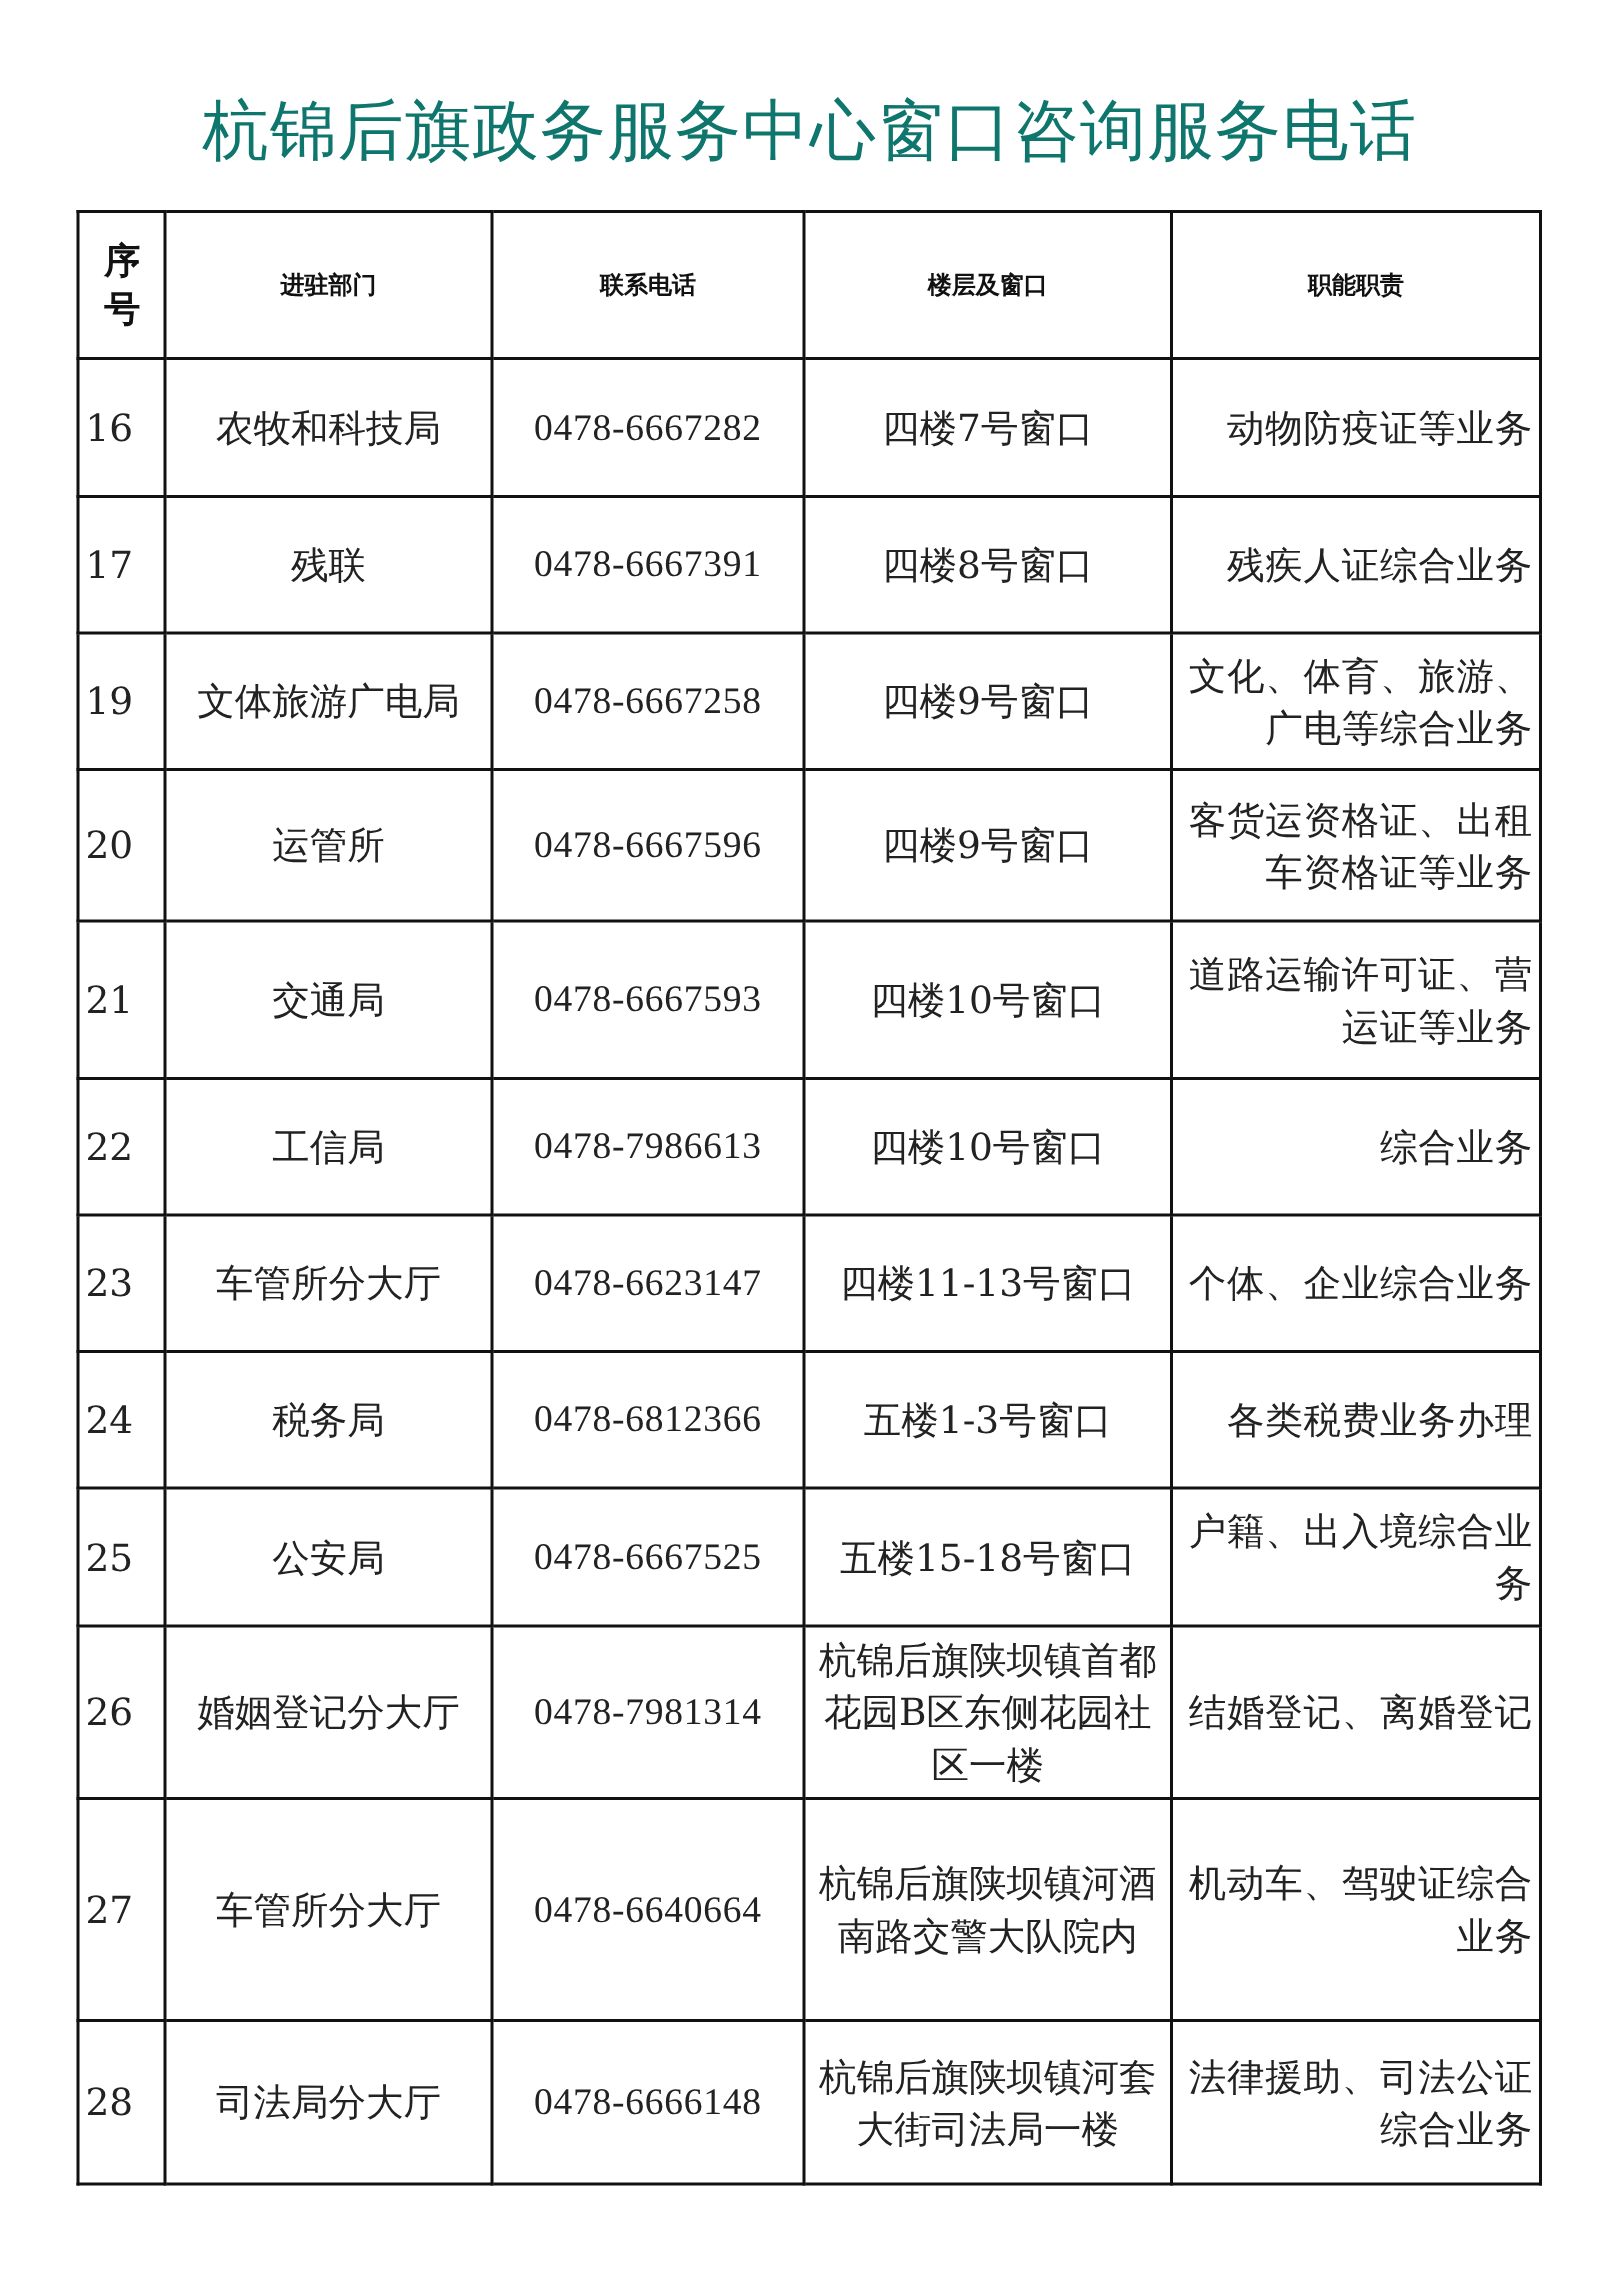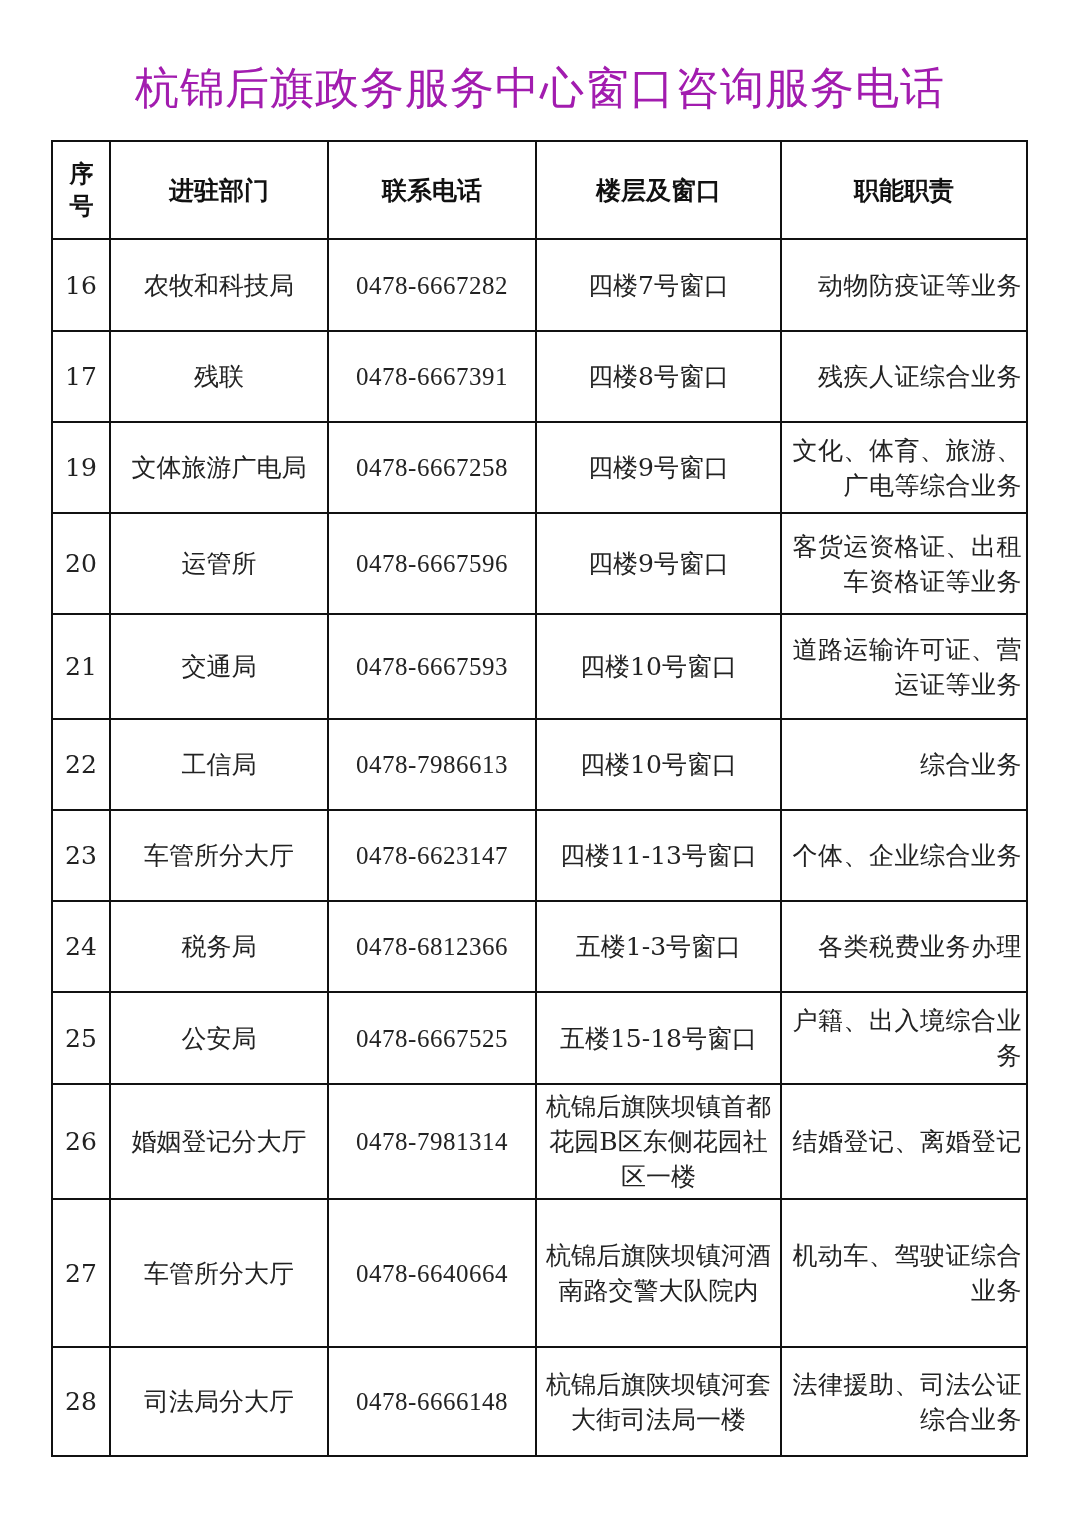--- a/index.html
+++ b/index.html
@@ -19,21 +19,21 @@
       position: absolute;
       left: 0;
       top: 58px;
       width: 1080px;
       text-align: center;
       font-family: "DejaVu Sans", "Liberation Sans", sans-serif;
       font-size: 44px;
       font-weight: normal;
       line-height: 60px;
       letter-spacing: 1px;
-      color: #a21caf;
+      color: #0f766e;
       margin: 0;
     }
     table.directory {
       position: absolute;
       left: 51px;
       top: 140px;
       width: 975px;
       border-collapse: collapse;
       table-layout: fixed;
       border: 2px solid #111;
@@ -41,36 +41,36 @@
     table.directory th,
     table.directory td {
       border: 2px solid #111;
       padding: 0 4px;
       vertical-align: middle;
       overflow: hidden;
     }
     table.directory th {
       font-family: "DejaVu Sans", "Liberation Sans", sans-serif;
       font-weight: bold;
-      font-size: 25px;
+      font-size: 16px;
       text-align: center;
       height: 50px;
       color: #111;
     }
     table.directory th.col-no {
       padding: 16px;
       font-size: 24px;
       letter-spacing: -1px;
     }
     table.directory td {
       font-size: 25px;
       line-height: 35px;
       color: #222;
     }
-    td.c-no { text-align: center; padding: 0; }
+    td.c-no { text-align: left; padding: 0; }
     td.c-dept { text-align: center; padding: 0 2px; white-space: nowrap; }
     td.c-phone { text-align: center; font-family: "Liberation Serif", "DejaVu Serif", serif; font-size: 27px; letter-spacing: 0.5px; white-space: nowrap; }
     td.c-floor { text-align: center; padding: 0 3px; }
     td.c-duty { text-align: right; padding: 0 4px 0 5px; letter-spacing: 0.5px; }
   </style>
 </head>
 <body>
 
 <h1 class="title">杭锦后旗政务服务中心窗口咨询服务电话</h1>
 

